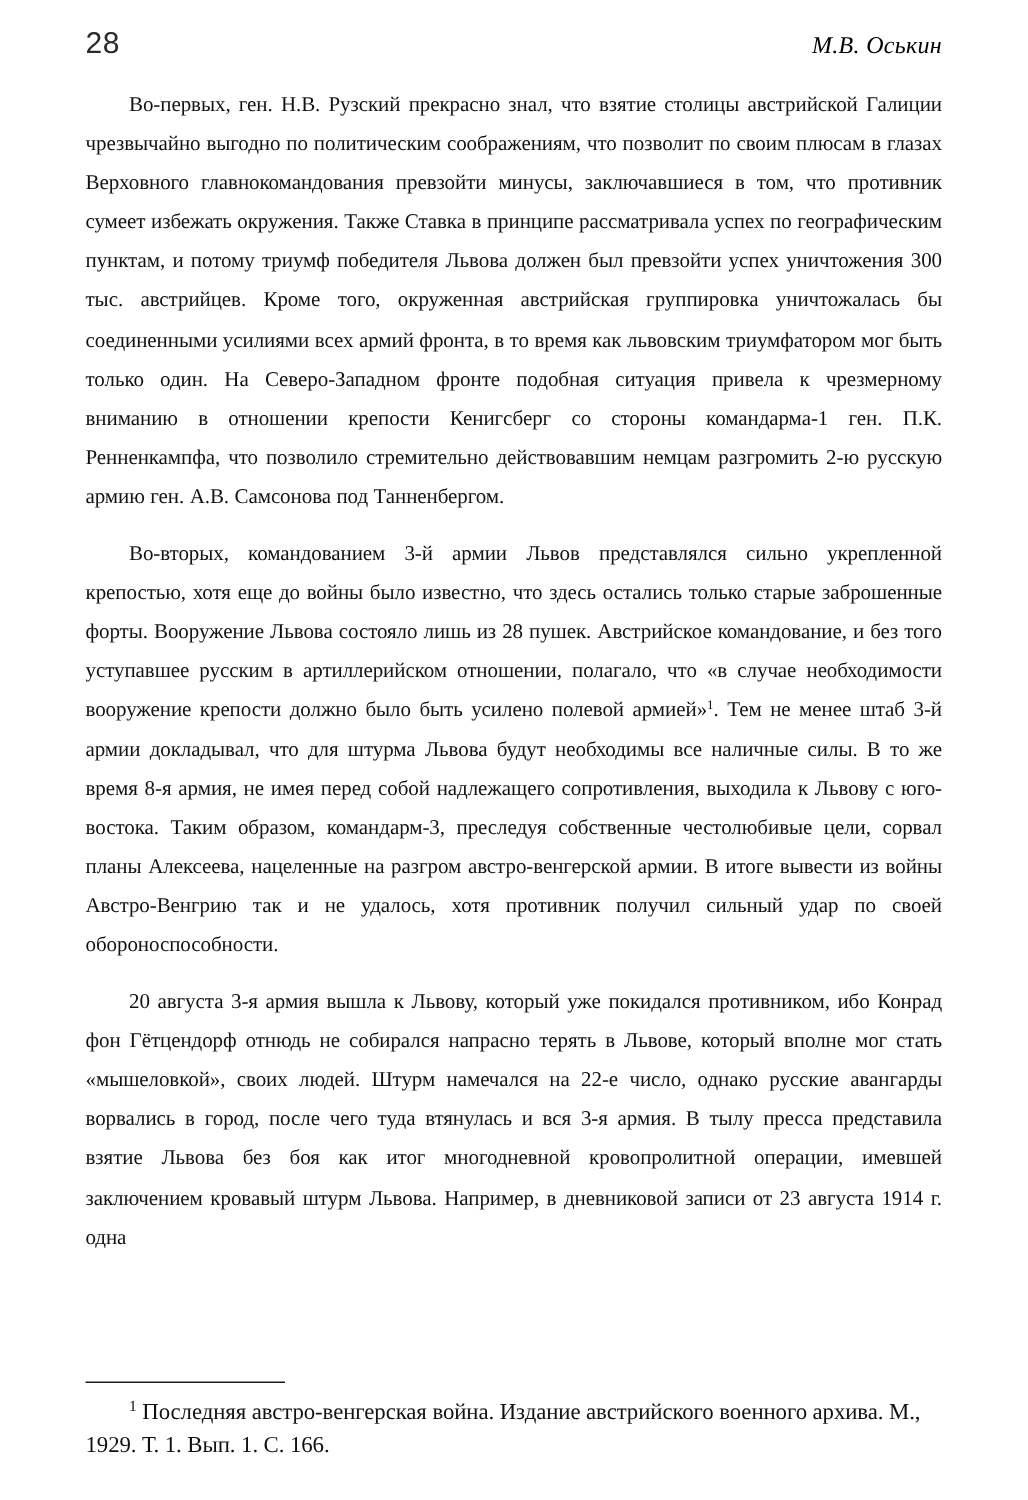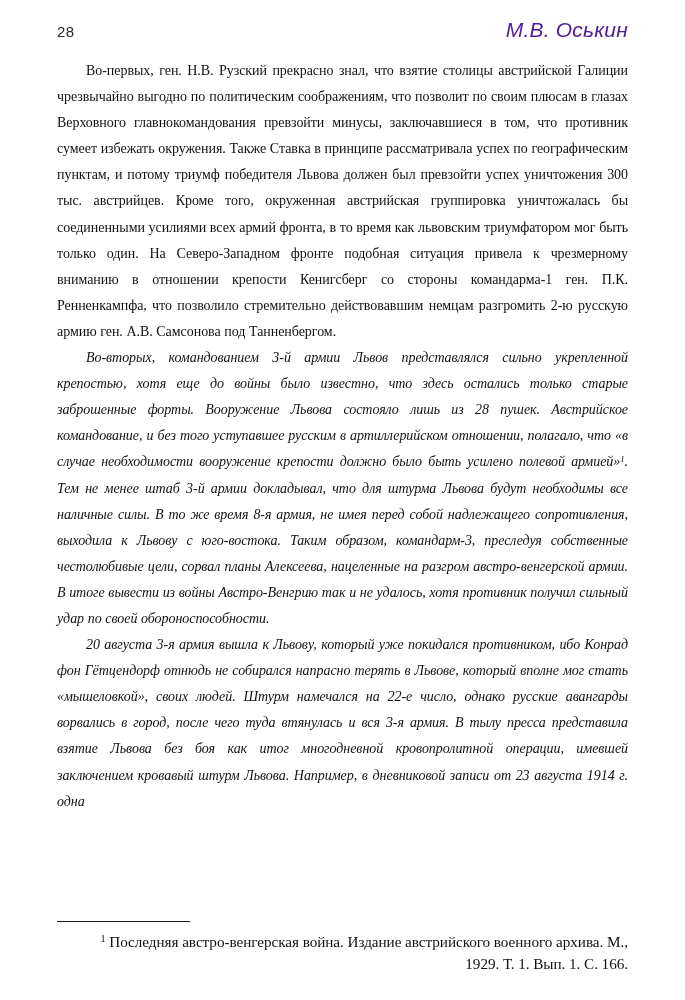--- a/index.html
+++ b/index.html
@@ -27,31 +27,31 @@
     left: 57px;
     right: 57px;
     height: 24px;
     display: flex;
     align-items: baseline;
     justify-content: space-between;
   }
 
   .folio {
     font-family: "Liberation Sans", "DejaVu Sans", sans-serif;
-    font-size: 15px;
+    font-size: 20px;
     letter-spacing: 0.3px;
     color: #2b2b2b;
   }
 
   .author-head {
-    font-family: Liberation Sans, sans-serif;
+    font-family: Liberation Serif, serif;
     font-style: italic;
-    font-size: 21px;
+    font-size: 16px;
     letter-spacing: 0.2px;
-    color: #4c1d95;
+    color: #000000;
   }
 
   
   .text-block {
     position: absolute;
     top: 58px;
     left: 57px;
     width: 571px;
   }
 
@@ -60,22 +60,21 @@
     text-indent: 29px;
     text-align: justify;
     font-size: 14px;
     line-height: 26.1px;
     letter-spacing: -0.05px;
     word-spacing: 0.2px;
     hyphens: manual;
   }
 
   .para + .para {
-    margin-top: 0;
-    font-style: italic;
+    margin-top: 12px;
   }
 
   .para sup {
     font-size: 0.62em;
     vertical-align: 0.52em;
     line-height: 0;
   }
 
   
   .footnote-area {
@@ -88,21 +87,21 @@
   .footnote-rule {
     width: 133px;
     height: 0;
     border-top: 1.4px solid #1a1a1a;
     margin: 0 0 9px 0;
   }
 
   .footnote {
     margin: 0;
     text-indent: 29px;
-    text-align: right;
+    text-align: left;
     font-size: 15.2px;
     line-height: 21.5px;
     letter-spacing: -0.05px;
   }
 
   .footnote sup {
     font-size: 0.68em;
     vertical-align: 0.5em;
     line-height: 0;
   }

